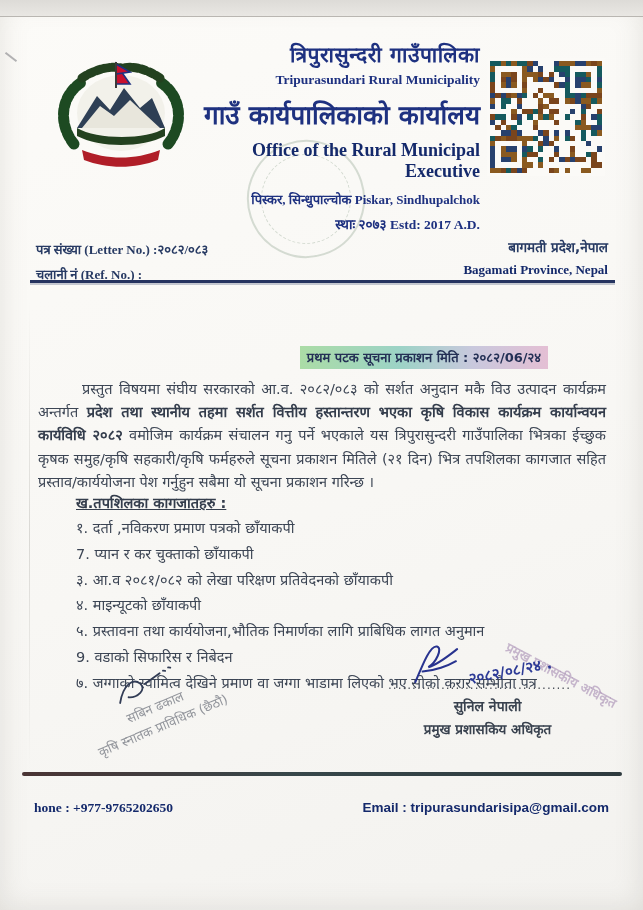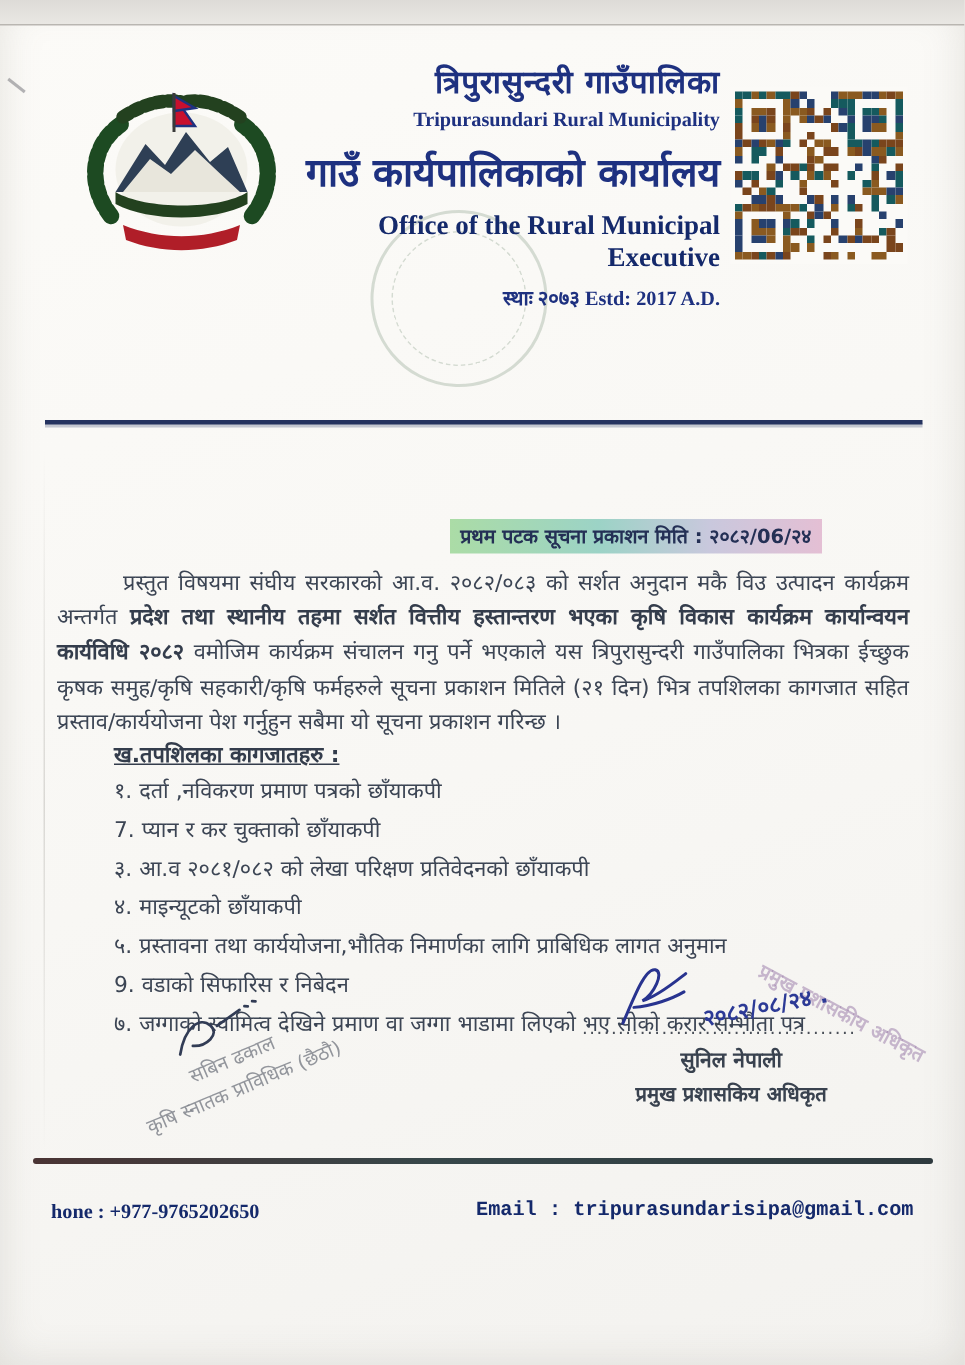--- a/index.html
+++ b/index.html
@@ -115,21 +115,21 @@
 
   
   .footer-rule {
     position:absolute; left:22px; top:772px; width:600px; height:4px;
     background:linear-gradient(90deg,#4a3434 0%, #37474a 45%, #2e3a3e 100%);
     border-radius:2px;
   }
   .footer-phone { position:absolute; left:34px; top:800px;
     font-family:"Liberation Serif", serif; font-size:13.5px; font-weight:bold; color:#14296b; }
   .footer-email { position:absolute; right:34px; top:800px;
-    font-family:Liberation Mono, monospace; font-size:13.5px; font-weight:bold; color:#14296b; }
+    font-family:Liberation Sans, sans-serif; font-size:13.5px; font-weight:bold; color:#14296b; }
   .footer-web { position:absolute; left:0; top:828px; width:643px; text-align:center;
     font-family:"Liberation Serif", serif; font-size:13.5px; font-weight:bold; color:#14296b; }
 </style>
 </head>
 <body>
 
 <div class="paper">
 
   <div class="scan-strip"></div>
   <div class="pencil-mark"></div>
@@ -601,24 +601,35 @@
         <div style="background: rgb(138, 90, 32);"></div>
         <div></div>
         <div></div>
       </div>
 
     <div class="hdr-center">
       <div class="np-lg">त्रिपुरासुन्दरी गाउँपालिका</div>
       <div class="en-sm">Tripurasundari Rural Municipality</div>
       <div class="np-xl">गाउँ कार्यपालिकाको कार्यालय</div>
       <div class="en-lg">Office of the Rural Municipal Executive</div>
+      <div class="addr">पिस्कर, सिन्धुपाल्चोक  Piskar, Sindhupalchok</div>
       <div class="estd">स्थाः २०७३  Estd: 2017 A.D.</div>
     </div>
   </div>
 
+  <div class="meta">
+    <div class="meta-left">
+      <div class="meta-line">पत्र संख्या (Letter No.) :२०८२/०८३</div>
+      <div class="meta-line">चलानी नं (Ref. No.) :</div>
+    </div>
+    <div class="meta-right">
+      <div class="prov-np">बागमती प्रदेश,नेपाल</div>
+      <div class="prov-en">Bagamati Province, Nepal</div>
+    </div>
+  </div>
 
   <div class="rule"></div>
 
 
   <div class="date-row">
     <span class="date-chip">प्रथम पटक सूचना प्रकाशन मिति : २०८२/06/२४</span>
   </div>
 
   <div class="bodytext"><span>प्रस्तुत विषयमा संघीय सरकारको आ.व. २०८२/०८३ को सर्शत अनुदान मकै विउ उत्पादन कार्यक्रम अन्तर्गत </span><b>प्रदेश तथा स्थानीय तहमा सर्शत वित्तीय हस्तान्तरण भएका कृषि विकास कार्यक्रम कार्यान्वयन कार्यविधि २०८२</b><span>  वमोजिम कार्यक्रम संचालन गनु पर्ने भएकाले यस त्रिपुरासुन्दरी गाउँपालिका भित्रका ईच्छुक कृषक समुह/कृषि सहकारी/कृषि फर्महरुले सूचना प्रकाशन मितिले (२१ दिन) भित्र तपशिलका कागजात सहित प्रस्ताव/कार्ययोजना पेश गर्नुहुन सबैमा यो सूचना प्रकाशन गरिन्छ ।</span></div>
 

